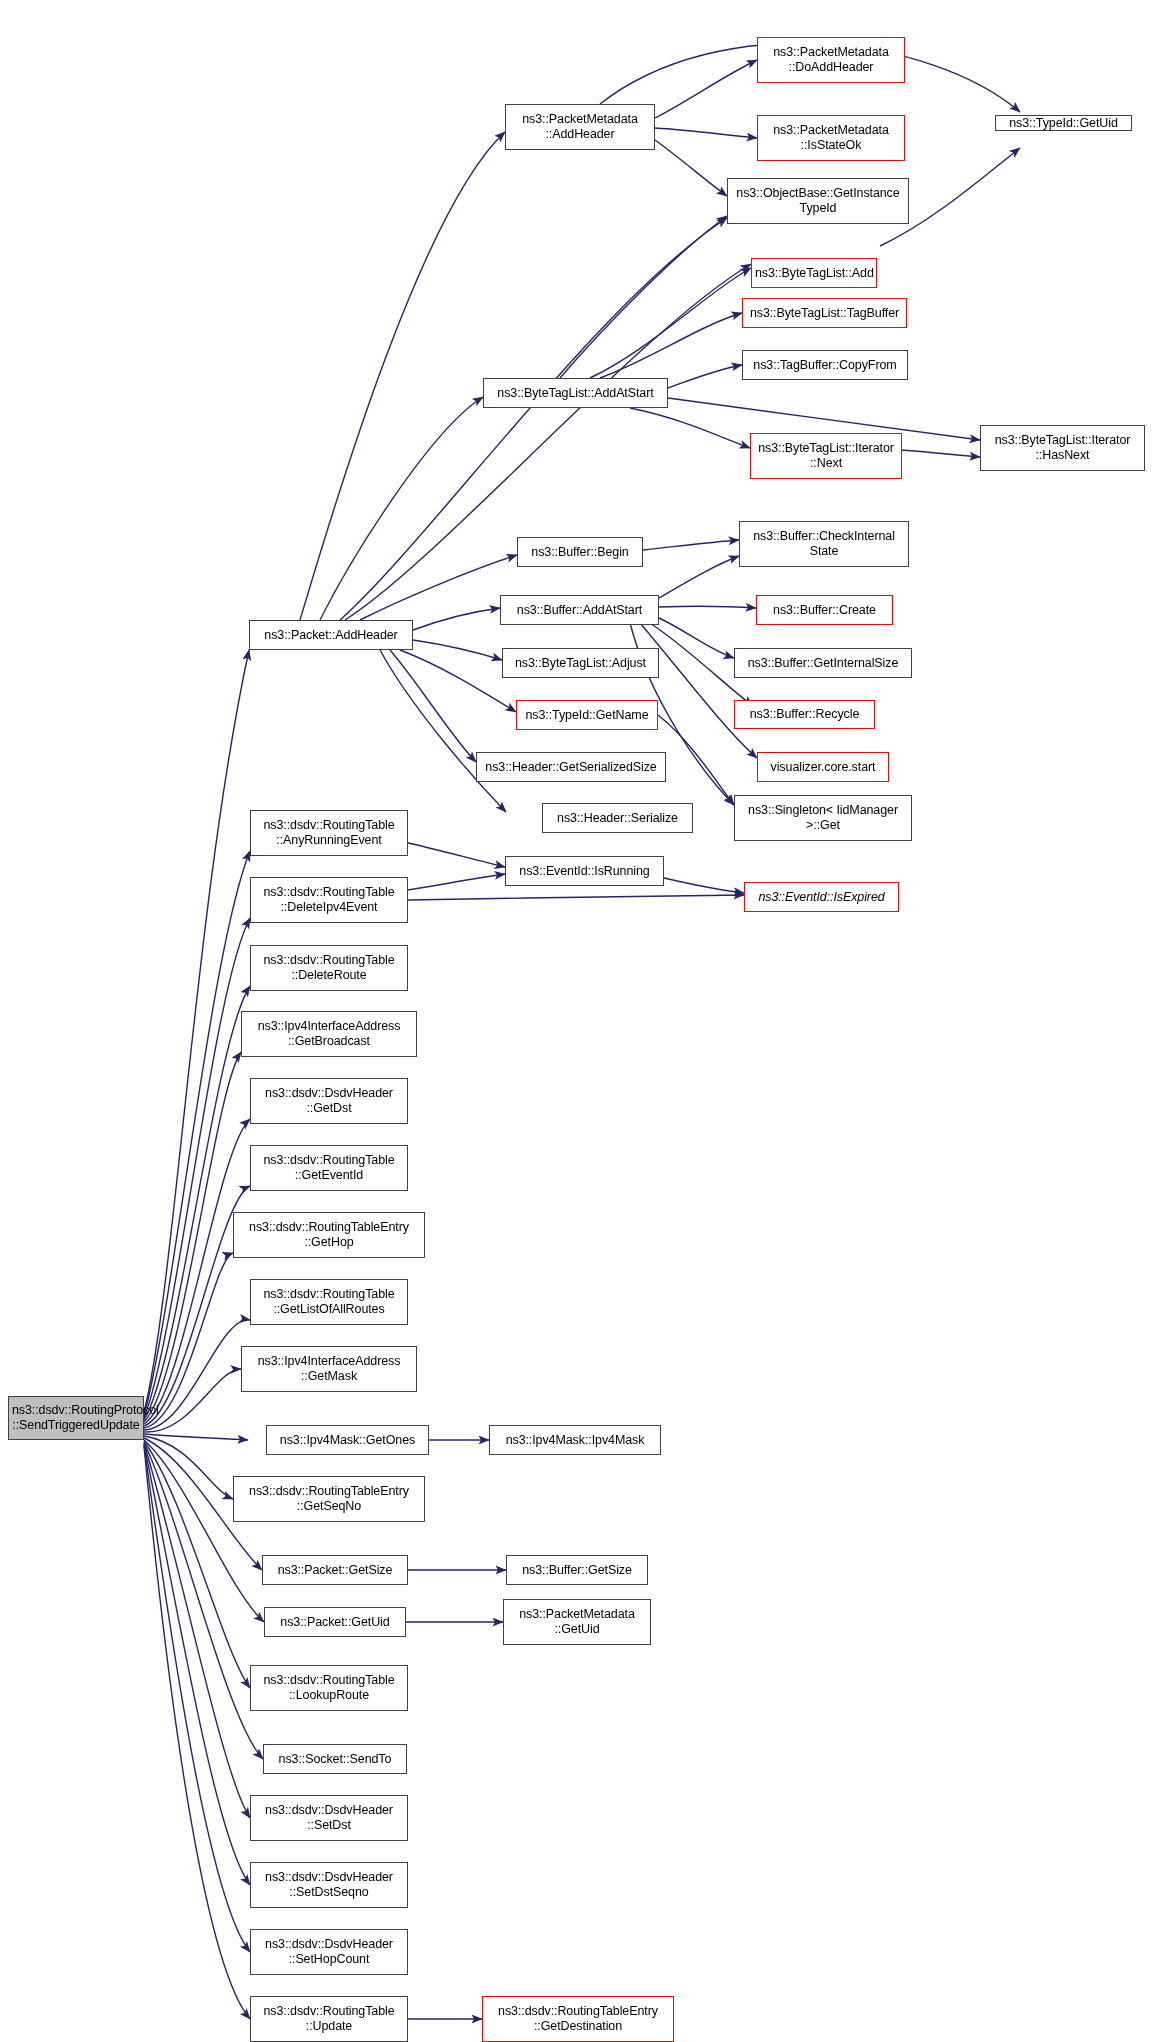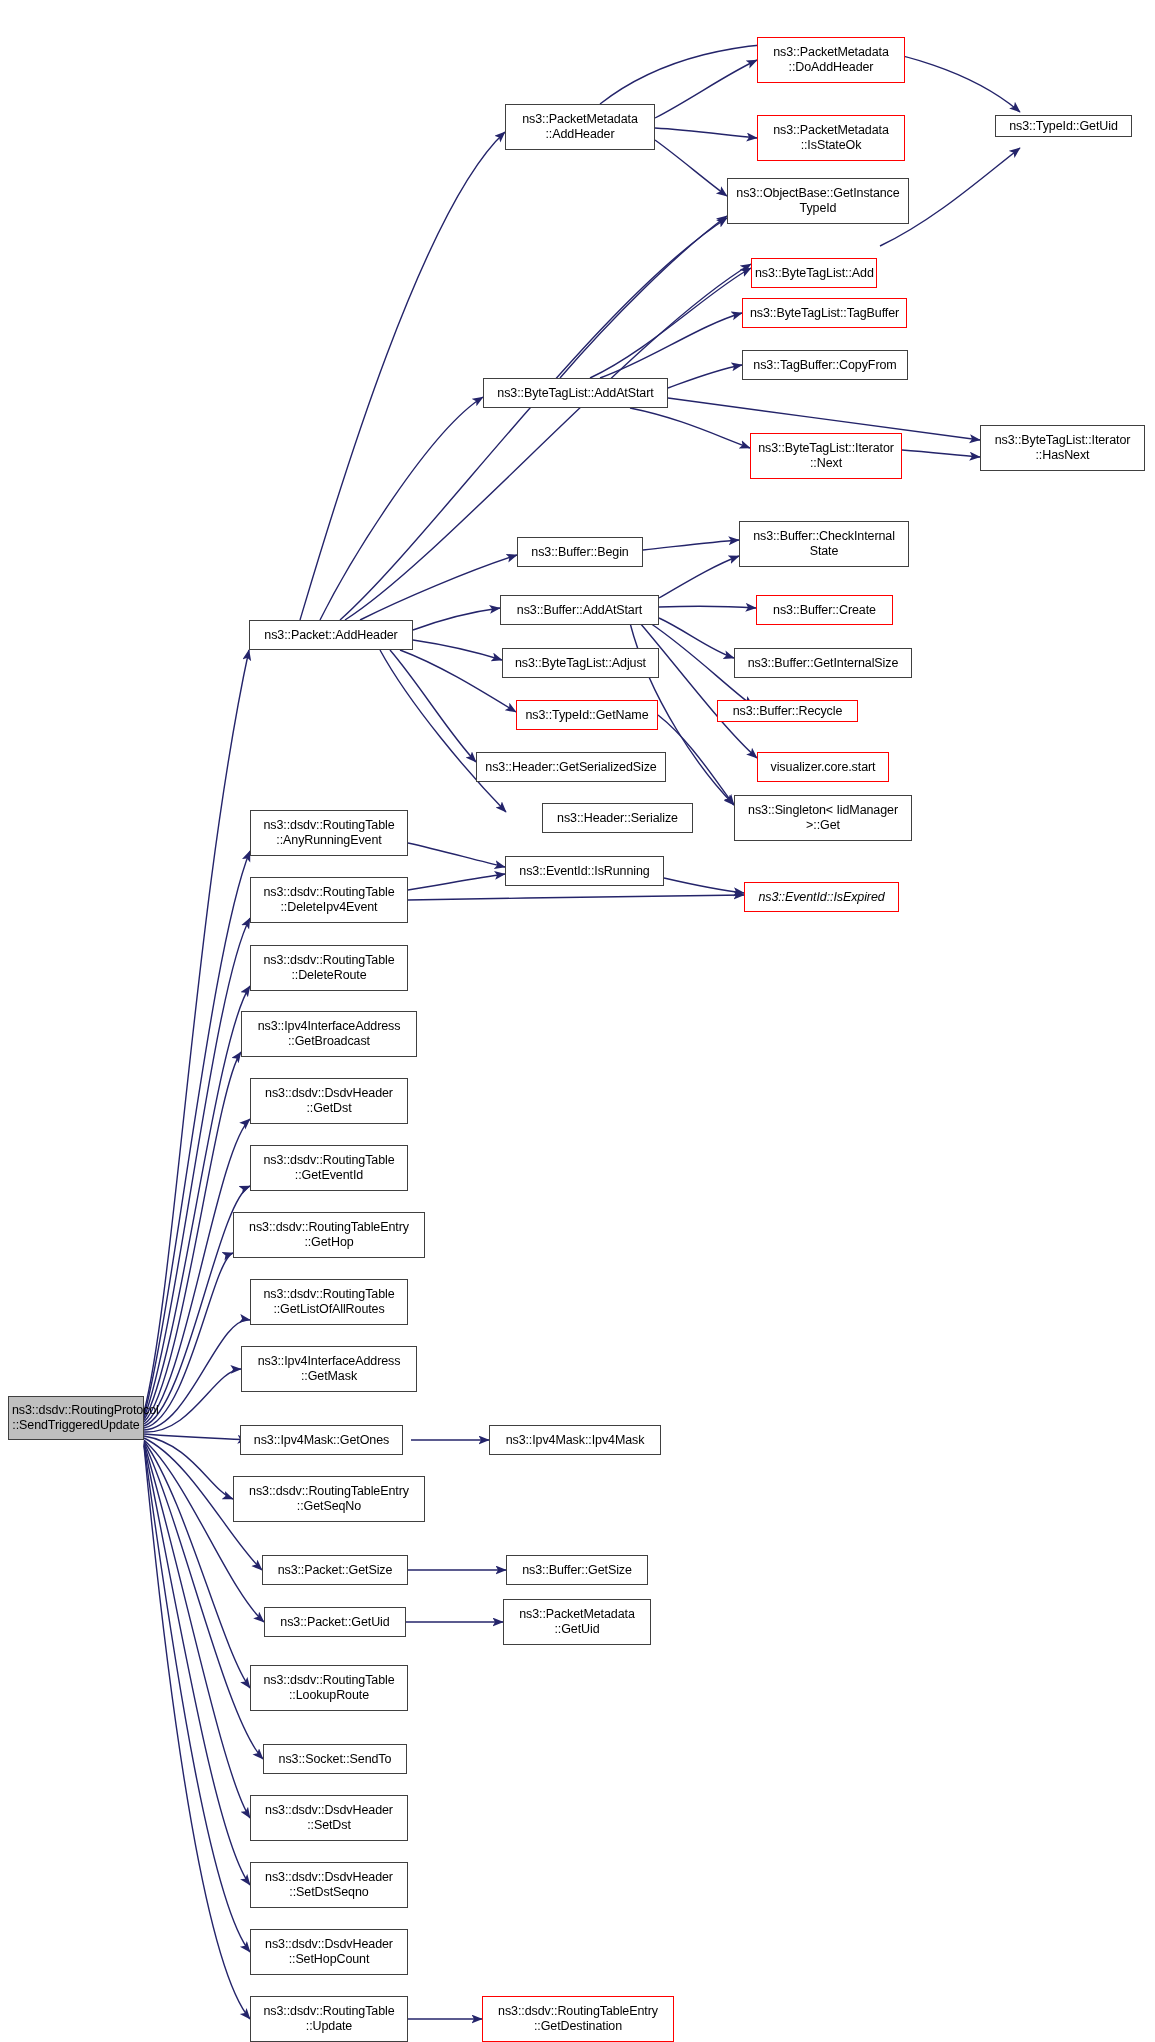--- a/index.html
+++ b/index.html
@@ -101,39 +101,39 @@
       <div class="node root" style="left: 8px; top: 1396px; width: 136px; height: 44px;"><span>ns3::dsdv::RoutingProtocol
 ::SendTriggeredUpdate</span></div>
       <div class="node" style="left: 505px; top: 104px; width: 150px; height: 46px;"><span>ns3::PacketMetadata
 ::AddHeader</span></div>
       <div class="node red" style="left: 757px; top: 37px; width: 148px; height: 46px;"><span>ns3::PacketMetadata
 ::DoAddHeader</span></div>
       <div class="node red" style="left: 757px; top: 115px; width: 148px; height: 46px;"><span>ns3::PacketMetadata
 ::IsStateOk</span></div>
       <div class="node" style="left: 727px; top: 178px; width: 182px; height: 46px;"><span>ns3::ObjectBase::GetInstance
 TypeId</span></div>
-      <div class="node" style="left: 995px; top: 115px; width: 137px; height: 22px;"><span>ns3::TypeId::GetUid</span></div>
+      <div class="node" style="left: 995px; top: 115px; width: 137px; height: 16px;"><span>ns3::TypeId::GetUid</span></div>
       <div class="node red" style="left: 751px; top: 258px; width: 126px; height: 30px;"><span>ns3::ByteTagList::Add</span></div>
       <div class="node red" style="left: 742px; top: 298px; width: 165px; height: 30px;"><span>ns3::ByteTagList::TagBuffer</span></div>
       <div class="node" style="left: 742px; top: 350px; width: 166px; height: 30px;"><span>ns3::TagBuffer::CopyFrom</span></div>
       <div class="node" style="left: 483px; top: 378px; width: 185px; height: 30px;"><span>ns3::ByteTagList::AddAtStart</span></div>
       <div class="node red" style="left: 750px; top: 433px; width: 152px; height: 46px;"><span>ns3::ByteTagList::Iterator
 ::Next</span></div>
       <div class="node" style="left: 980px; top: 425px; width: 165px; height: 46px;"><span>ns3::ByteTagList::Iterator
 ::HasNext</span></div>
       <div class="node" style="left: 517px; top: 537px; width: 126px; height: 30px;"><span>ns3::Buffer::Begin</span></div>
       <div class="node" style="left: 739px; top: 521px; width: 170px; height: 46px;"><span>ns3::Buffer::CheckInternal
 State</span></div>
       <div class="node" style="left: 500px; top: 595px; width: 159px; height: 30px;"><span>ns3::Buffer::AddAtStart</span></div>
       <div class="node red" style="left: 756px; top: 595px; width: 137px; height: 30px;"><span>ns3::Buffer::Create</span></div>
       <div class="node" style="left: 249px; top: 620px; width: 164px; height: 30px;"><span>ns3::Packet::AddHeader</span></div>
       <div class="node" style="left: 502px; top: 648px; width: 157px; height: 30px;"><span>ns3::ByteTagList::Adjust</span></div>
       <div class="node" style="left: 734px; top: 648px; width: 178px; height: 30px;"><span>ns3::Buffer::GetInternalSize</span></div>
       <div class="node red" style="left: 516px; top: 700px; width: 142px; height: 30px;"><span>ns3::TypeId::GetName</span></div>
-      <div class="node red" style="left: 717px; top: 700px; width: 141px; height: 22px;"><span>ns3::Buffer::Recycle</span></div>
+      <div class="node red" style="left: 734px; top: 700px; width: 141px; height: 29px;"><span>ns3::Buffer::Recycle</span></div>
       <div class="node" style="left: 476px; top: 752px; width: 190px; height: 30px;"><span>ns3::Header::GetSerializedSize</span></div>
       <div class="node red" style="left: 757px; top: 752px; width: 132px; height: 30px;"><span>visualizer.core.start</span></div>
       <div class="node" style="left: 506px; top: 803px; width: 151px; height: 30px; margin-left: 36px;"><span>ns3::Header::Serialize</span></div>
       <div class="node" style="left: 734px; top: 795px; width: 178px; height: 46px;"><span>ns3::Singleton&lt; IidManager
 &gt;::Get</span></div>
       <div class="node" style="left: 250px; top: 810px; width: 158px; height: 46px;"><span>ns3::dsdv::RoutingTable
 ::AnyRunningEvent</span></div>
       <div class="node" style="left: 250px; top: 877px; width: 158px; height: 46px;"><span>ns3::dsdv::RoutingTable
 ::DeleteIpv4Event</span></div>
       <div class="node" style="left: 505px; top: 856px; width: 159px; height: 30px;"><span>ns3::EventId::IsRunning</span></div>
@@ -145,21 +145,21 @@
       <div class="node" style="left: 250px; top: 1078px; width: 158px; height: 46px;"><span>ns3::dsdv::DsdvHeader
 ::GetDst</span></div>
       <div class="node" style="left: 250px; top: 1145px; width: 158px; height: 46px;"><span>ns3::dsdv::RoutingTable
 ::GetEventId</span></div>
       <div class="node" style="left: 233px; top: 1212px; width: 192px; height: 46px;"><span>ns3::dsdv::RoutingTableEntry
 ::GetHop</span></div>
       <div class="node" style="left: 250px; top: 1279px; width: 158px; height: 46px;"><span>ns3::dsdv::RoutingTable
 ::GetListOfAllRoutes</span></div>
       <div class="node" style="left: 241px; top: 1346px; width: 176px; height: 46px;"><span>ns3::Ipv4InterfaceAddress
 ::GetMask</span></div>
-      <div class="node" style="left: 240px; top: 1425px; width: 163px; height: 30px;"><span>ns3::Ipv4Mask::GetOnes</span></div>
+      <div class="node" style="left: 266px; top: 1425px; width: 163px; height: 30px;"><span>ns3::Ipv4Mask::GetOnes</span></div>
       <div class="node" style="left: 489px; top: 1425px; width: 172px; height: 30px;"><span>ns3::Ipv4Mask::Ipv4Mask</span></div>
       <div class="node" style="left: 233px; top: 1476px; width: 192px; height: 46px;"><span>ns3::dsdv::RoutingTableEntry
 ::GetSeqNo</span></div>
       <div class="node" style="left: 262px; top: 1555px; width: 146px; height: 30px;"><span>ns3::Packet::GetSize</span></div>
       <div class="node" style="left: 506px; top: 1555px; width: 142px; height: 30px;"><span>ns3::Buffer::GetSize</span></div>
       <div class="node" style="left: 264px; top: 1607px; width: 142px; height: 30px;"><span>ns3::Packet::GetUid</span></div>
       <div class="node" style="left: 503px; top: 1599px; width: 148px; height: 46px;"><span>ns3::PacketMetadata
 ::GetUid</span></div>
       <div class="node" style="left: 250px; top: 1665px; width: 158px; height: 46px;"><span>ns3::dsdv::RoutingTable
 ::LookupRoute</span></div>

